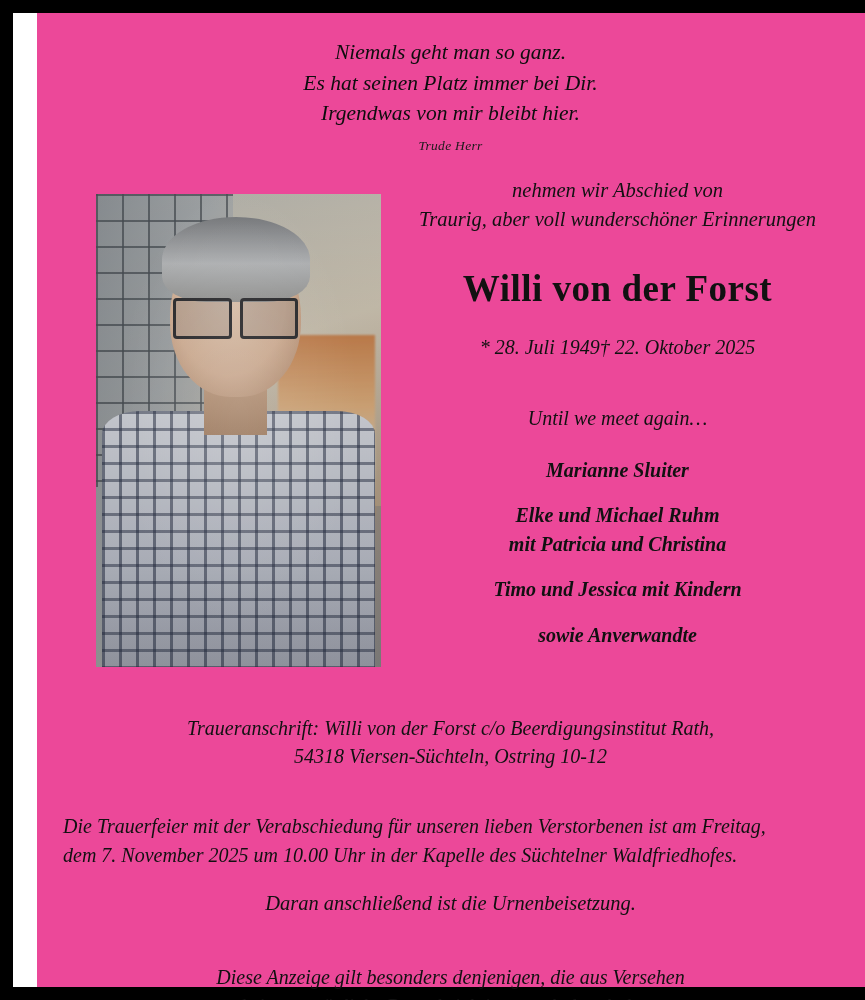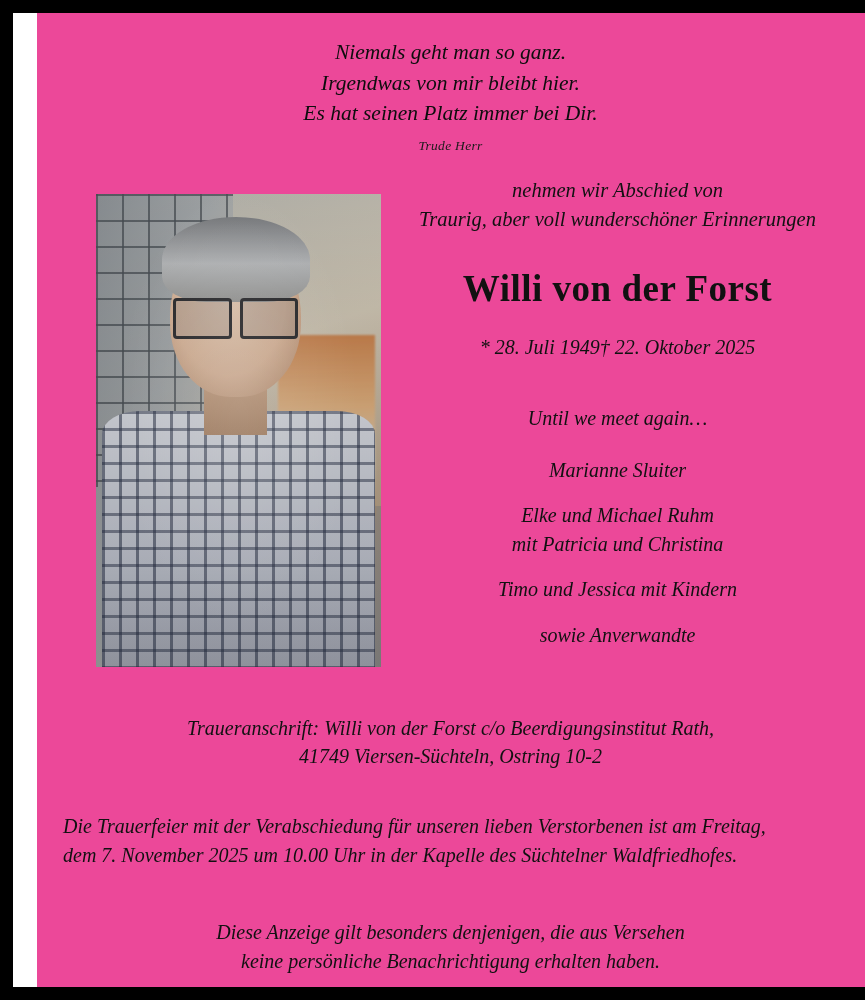--- a/index.html
+++ b/index.html
@@ -177,20 +177,21 @@
     margin-top: 48px;
   }
   .family {
     margin-top: 26px;
     font-style: italic;
     font-size: 20px;
     line-height: 1.42;
   }
   .family .grp {
     margin-top: 17px;
+    font-weight: bold;
   }
   .family .grp:first-child { margin-top: 0; }
 
   
   .addr {
     text-align: center;
     font-style: italic;
     font-size: 20px;
     line-height: 1.42;
     margin-top: 18px;
@@ -217,22 +218,22 @@
   }
 </style>
 </head>
 <body>
 
 <div class="obituary">
   <div class="inner">
 
     <div class="poem">
       <div>Niemals geht man so ganz.</div>
+      <div>Es hat seinen Platz immer bei Dir.</div>
       <div>Irgendwas von mir bleibt hier.</div>
-      <div>Es hat seinen Platz immer bei Dir.</div>
     </div>
     <div class="poem-author">Trude Herr</div>
 
     <div class="body-area">
 
       <div class="portrait">
         <div class="ph">
           <div class="ph-bg"></div>
           <div class="ph-wall"></div>
           <div class="ph-grid"></div>
@@ -268,27 +269,28 @@
 mit Patricia und Christina</div>
           </div>
           <div class="grp">Timo und Jessica mit Kindern</div>
           <div class="grp">sowie Anverwandte</div>
         </div>
       </div>
     </div>
 
     <div class="addr">
       <div>Traueranschrift: Willi von der Forst c/o Beerdigungsinstitut Rath,</div>
-      <div>41749 Viersen-Süchteln, Ostring 10-2</div>
+      <div>54318 Viersen-Süchteln, Ostring 10-12</div>
     </div>
 
     <div class="ceremony">
       <div>Die Trauerfeier mit der Verabschiedung für unseren lieben Verstorbenen ist am Freitag,</div>
       <div>dem 7. November 2025 um 10.00 Uhr in der Kapelle des Süchtelner Waldfriedhofes.</div>
     </div>
+    <div class="after">Daran anschließend ist die Urnenbeisetzung.</div>
 
     <div class="notice">
       <div>Diese Anzeige gilt besonders denjenigen, die aus Versehen</div>
       <div>keine persönliche Benachrichtigung erhalten haben.</div>
     </div>
 
   </div>
 </div>
 
 </body></html>

